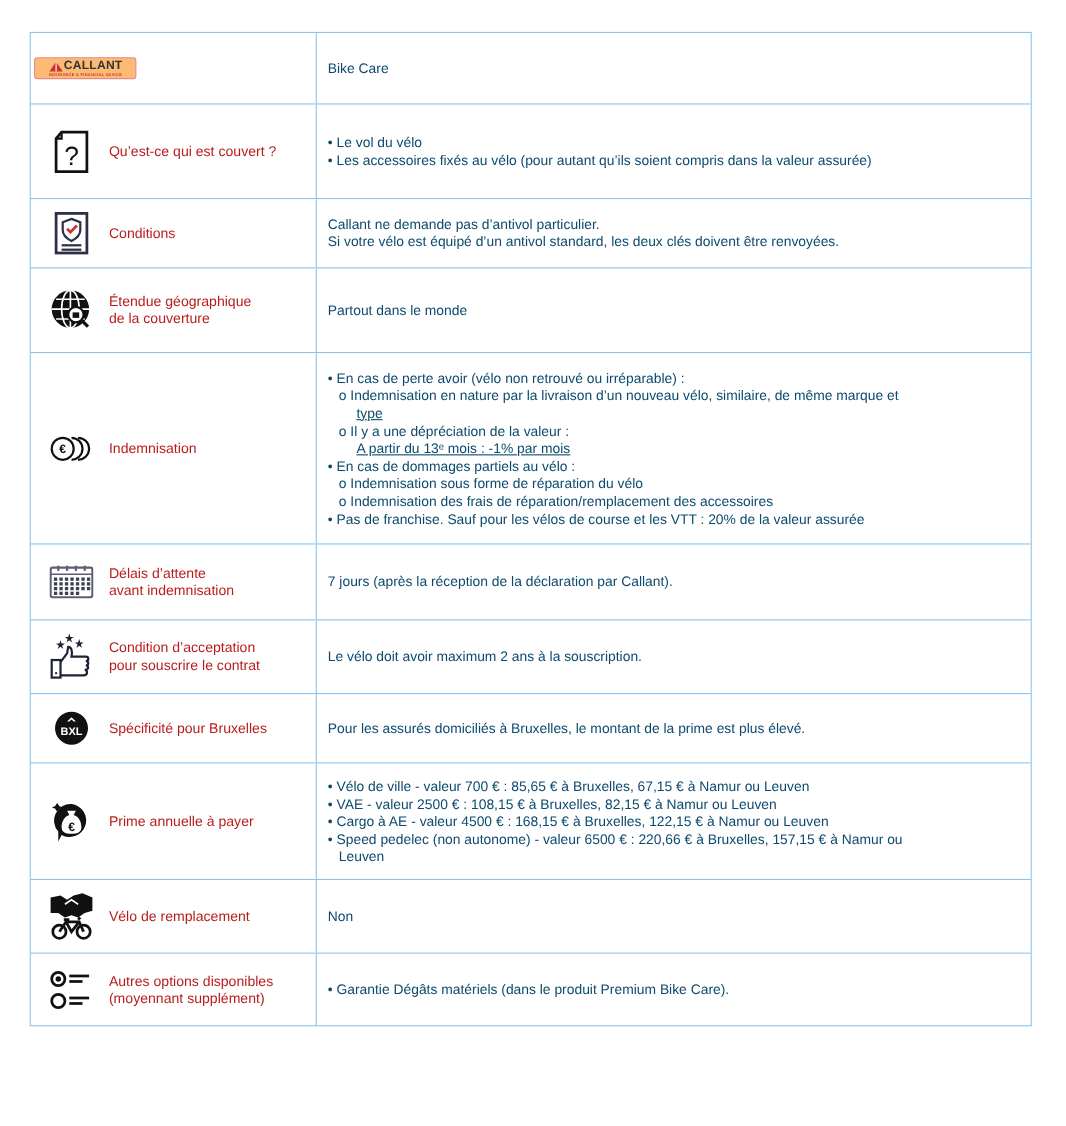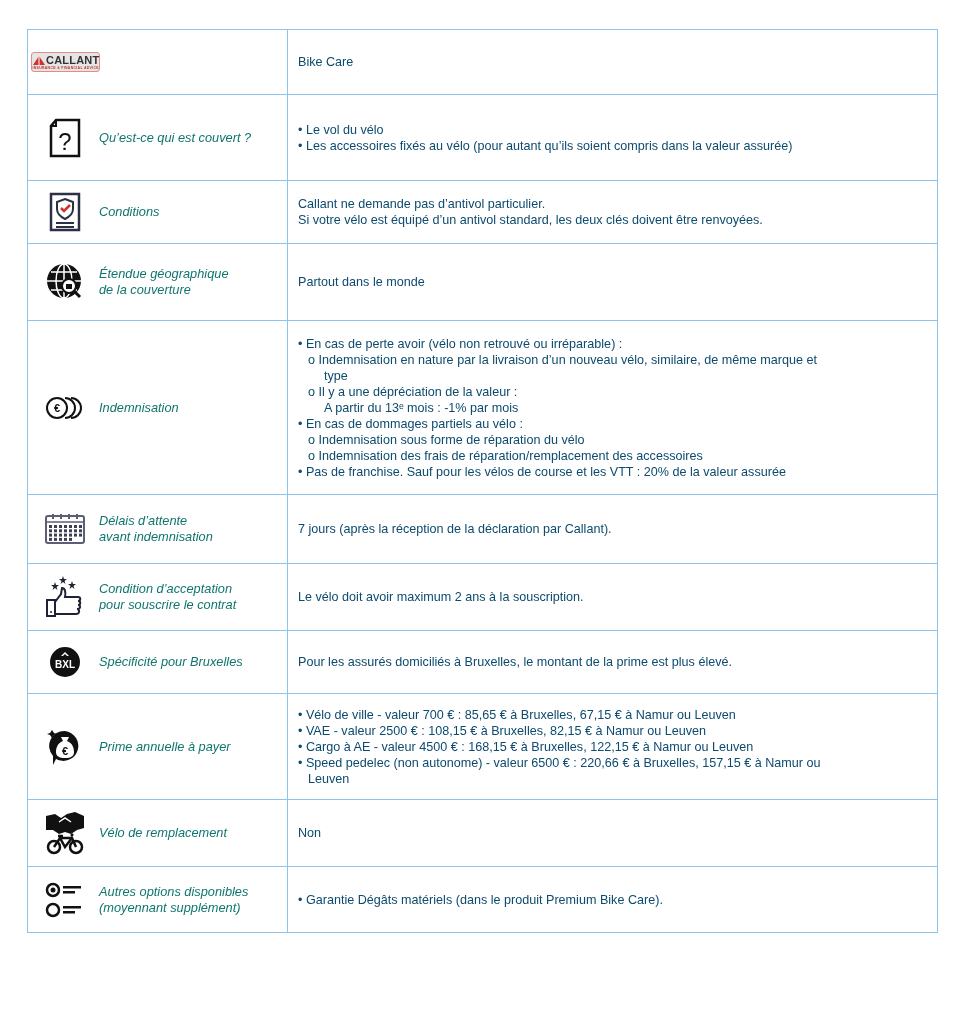--- a/index.html
+++ b/index.html
@@ -13,27 +13,27 @@
   .left {
     width: 260px; flex: 0 0 260px; border-right: 1.5px solid #8cc4ee; box-sizing: border-box;
     display: flex; align-items: center; padding-left: 17px;
   }
   .right {
     flex: 1; display: flex; flex-direction: column; justify-content: center;
     padding: 0 10px 0 10px; font-size: 12.6px; line-height: 16px; color: #0c4a6e;
   }
   .icon { width: 40px; height: 40px; flex: 0 0 40px; display: flex; align-items: center; justify-content: center; margin-right: 14px; }
   .icon svg { display: block; }
-  .label { font-size: 12.8px; line-height: 16px; color: #0f766e; white-space: pre-line; font-style: italic; }
+  .label { font-size: 12.8px; line-height: 16px; color: #b91c1c; white-space: pre-line; }
   .line { white-space: nowrap; }
-  .cont { padding-left: 26px; }
+  .cont { padding-left: 26px; text-decoration: underline; }
   .cont2 { padding-left: 10px; }
   .logo {
     display: flex; align-items: center; border: 1px solid #e58a8a; border-radius: 3px;
-    padding: 1px 0; background: #e5e5e5; height: 20px; box-sizing: border-box; flex-direction: column; justify-content: center;
+    padding: 1px 12px; background: #fdba74; height: 20px; box-sizing: border-box; flex-direction: column; justify-content: center;
   }
   .logo-top { display: flex; align-items: center; font-weight: bold; font-size: 11px; color: #333; line-height: 11px; letter-spacing: 0.2px; }
   .logo-sub { font-size: 3.5px; color: #c0392b; line-height: 4px; letter-spacing: 0.3px; font-weight: bold; }
 </style>
 </head>
 <body>
 
 <div class="table">
 
   <div class="row" style="height:65px">

